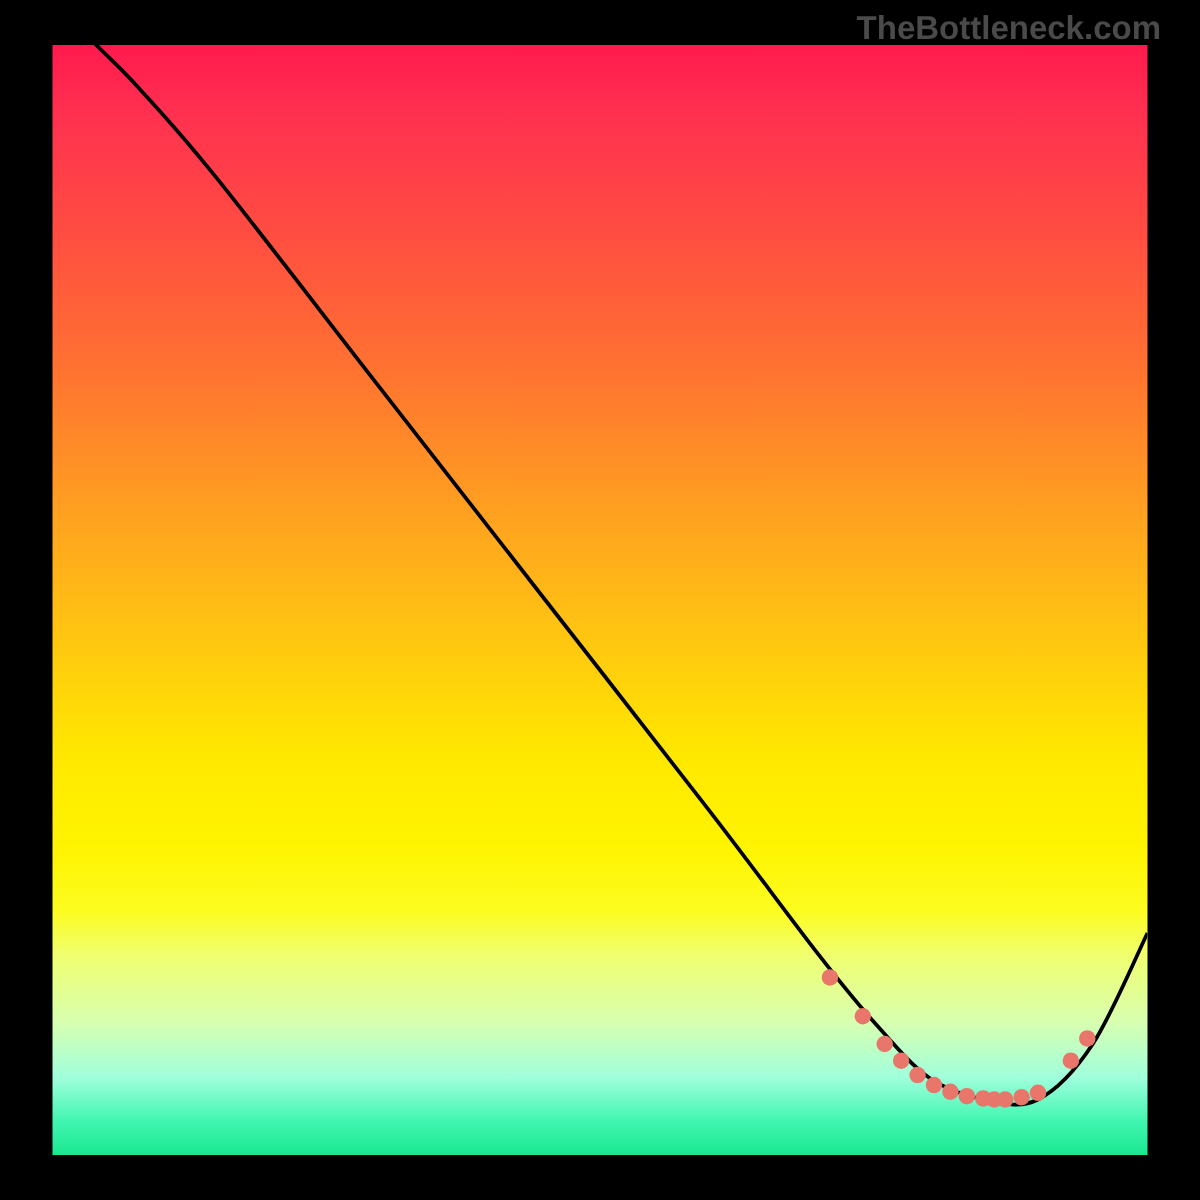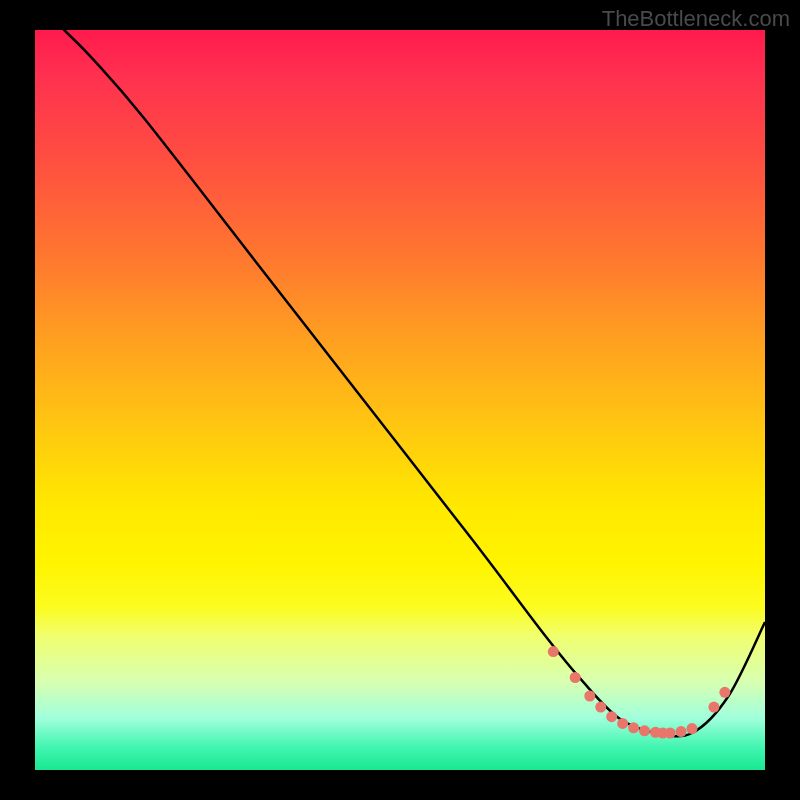--- a/index.html
+++ b/index.html
@@ -6,24 +6,24 @@
   body {
     width: 800px;
     height: 800px;
     background: #000;
     position: relative;
     font-family: Arial, sans-serif;
   }
   .watermark {
     position: absolute;
     top: 6px;
-    right: 10px;
+    right: 26px;
     color: #4a4a4a;
     font-size: 22px;
-    font-weight: 400;
+    font-weight: 700;
     z-index: 10;
   }
   .plot-area {
     position: absolute;
     left: 35px;
     top: 30px;
     width: 730px;
     height: 740px;
     background: linear-gradient(to bottom,
       #ff1a4d 0%,

